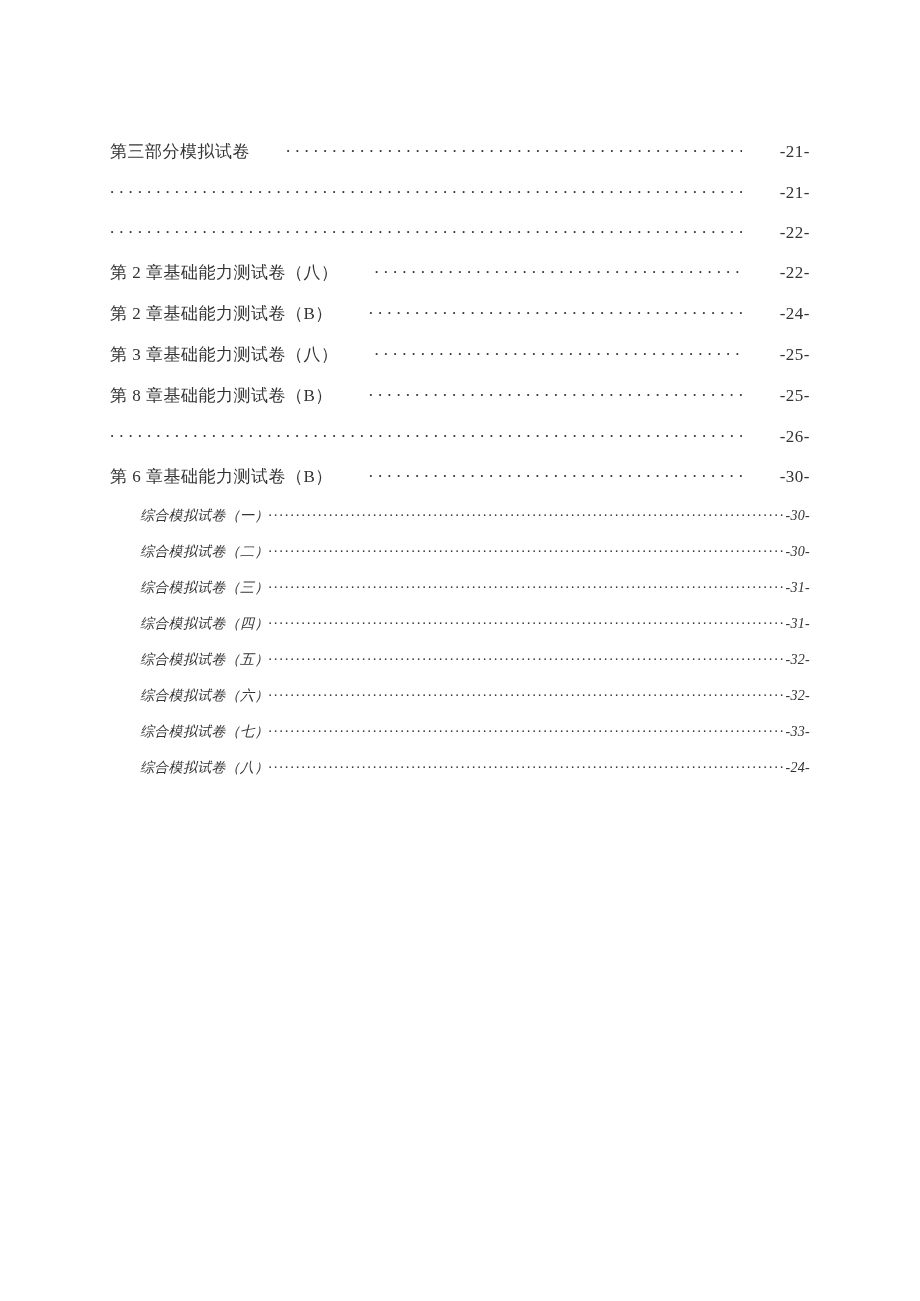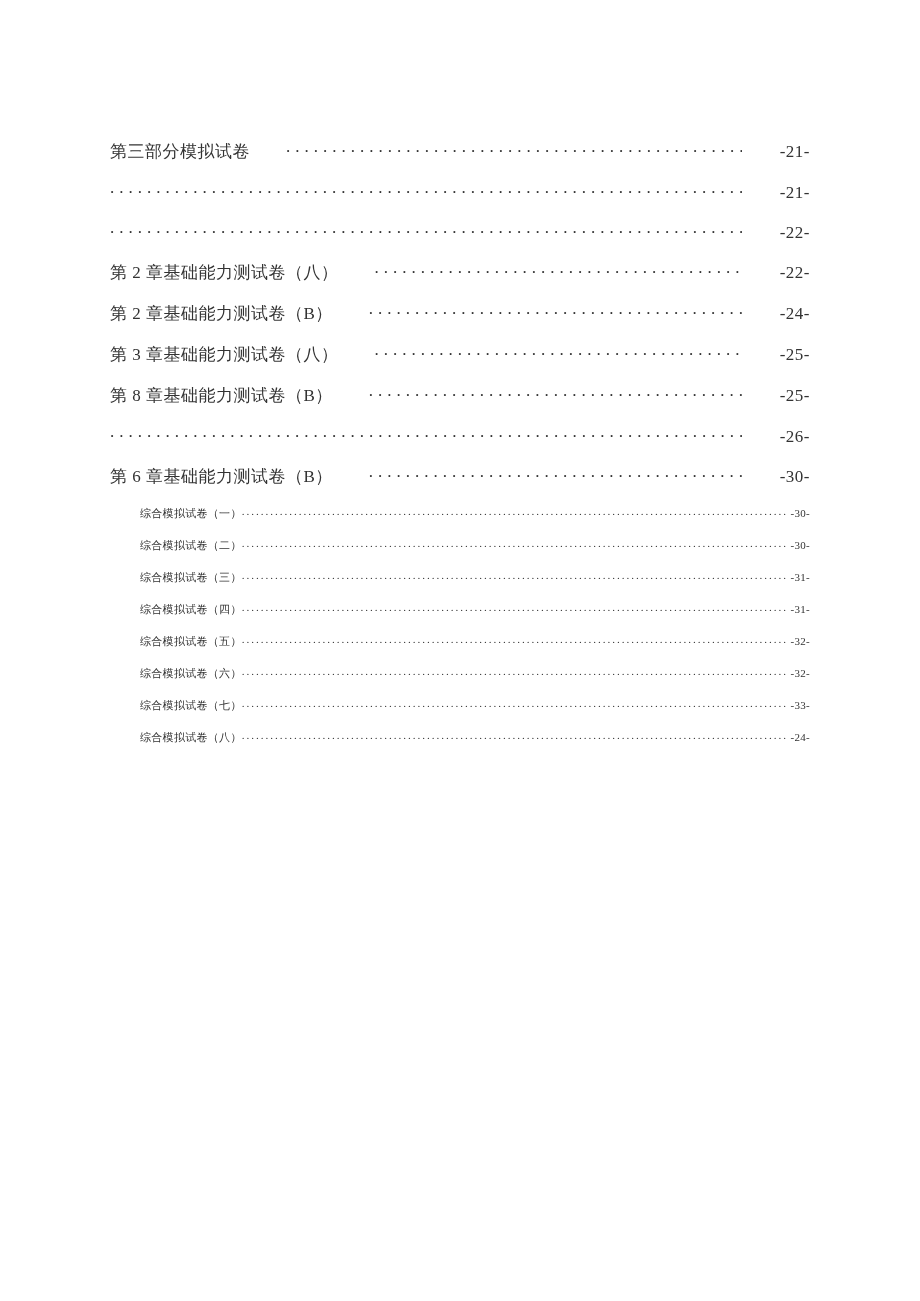--- a/index.html
+++ b/index.html
@@ -24,24 +24,25 @@
       width: 100%;
       white-space: nowrap;
     }
     .toc-row.level-1 {
       font-size: 17px;
       margin-bottom: 18px;
       letter-spacing: 0.5px;
       gap: 36px;
     }
     .toc-row.level-2 {
-      font-size: 11px;
+      font-size: 14px;
       margin-bottom: 17px;
       padding-left: 30px;
       letter-spacing: 0.3px;
+      font-style: italic;
     }
     .toc-title {
       flex: 0 0 auto;
     }
     .toc-leader {
       flex: 1 1 auto;
       overflow: hidden;
       position: relative;
       height: 1em;
     }

